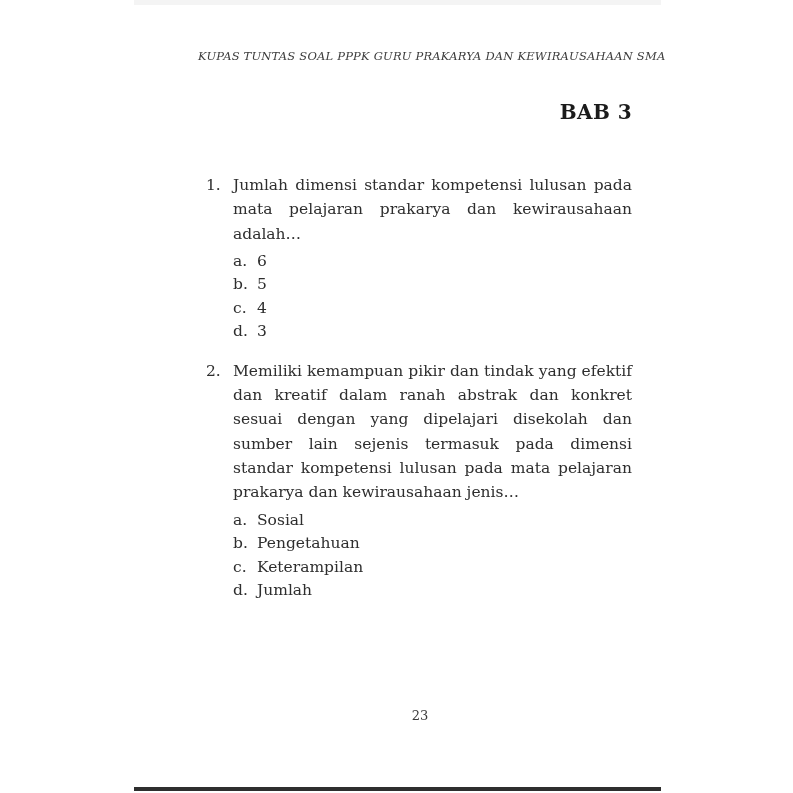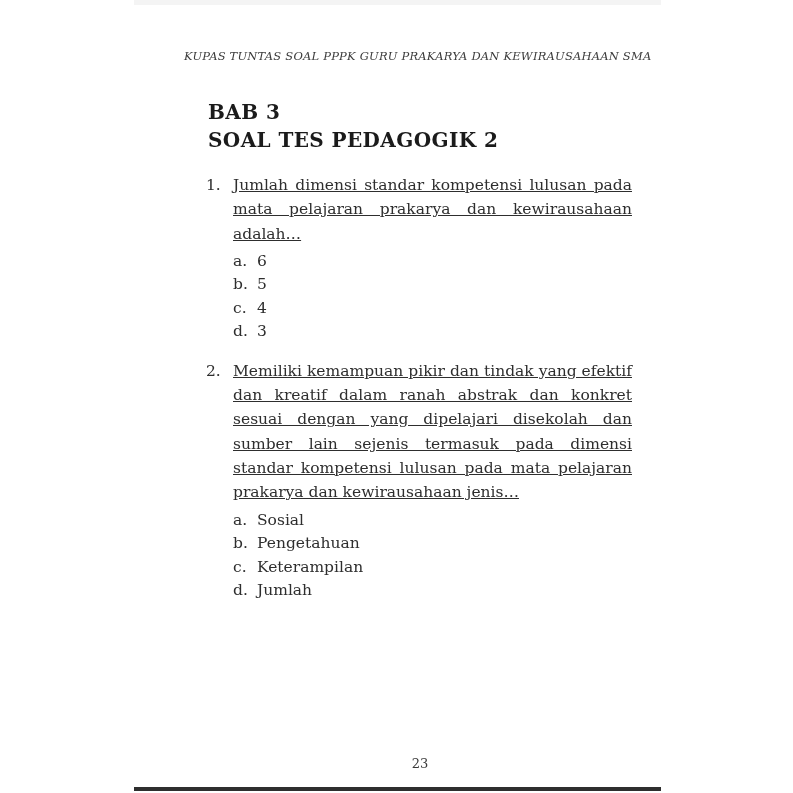--- a/index.html
+++ b/index.html
@@ -14,57 +14,56 @@
     background:var(--page-bg);
     font-family:"DejaVu Serif","Liberation Serif",serif;
     color:var(--text);
     position:relative;
     overflow:hidden;
   }
   .edge{position:absolute;left:134px;width:527px;}
   .edge.top{top:0;height:5px;background:var(--top-edge);}
   .edge.bottom{top:787px;height:4px;background:var(--bottom-edge);}
   .running-head{
-    position:absolute;top:49px;left:184px;width:444px;
+    position:absolute;top:49px;left:198px;width:444px;
     text-align:right;font-style:italic;
     font-size:11.5px;letter-spacing:0.2px;color:#3c3c3c;
     white-space:nowrap;
   }
   .chapter{
     position:absolute;top:98px;left:208px;width:424px;
-    text-align:left;font-weight:bold;color:#1b1b1b;
+    text-align:right;font-weight:bold;color:#1b1b1b;
     font-size:20px;line-height:28px;letter-spacing:0.4px;
   }
   .content{
     position:absolute;top:173px;left:206px;width:426px;
     font-size:15.5px;line-height:24.3px;
   }
   .question{position:relative;padding-left:27px;}
   .question + .question{margin-top:15px;}
   .q-num{position:absolute;left:0;top:0;}
-  .q-text{text-align:justify;text-justify:inter-word;text-decoration:underline;}
+  .q-text{text-align:justify;text-justify:inter-word;}
   .options{margin-top:4px;list-style:none;}
   .option{display:flex;line-height:23.5px;}
   .opt-letter{width:24px;flex:0 0 24px;}
   .page-number{
     position:absolute;top:708px;left:208px;width:424px;
-    text-align:center;font-size:13px;color:#3a3a3a;margin-top:48px;
+    text-align:center;font-size:13px;color:#3a3a3a;
   }
 </style>
 </head>
 <body>
 
 <div class="edge top"></div>
 <div class="edge bottom"></div>
 
 <div class="running-head">KUPAS TUNTAS SOAL PPPK GURU PRAKARYA DAN KEWIRAUSAHAAN SMA</div>
 
 <div class="chapter">
   <div>BAB 3</div>
-  <div>SOAL TES PEDAGOGIK 2</div>
 </div>
 
 <div class="content">
 
   <div class="question">
     <span class="q-num">1.</span>
     <div class="q-text">Jumlah dimensi standar kompetensi lulusan pada mata pelajaran prakarya dan kewirausahaan adalah…</div>
     <ul class="options">
       <li class="option">
         <span class="opt-letter">a.</span>

